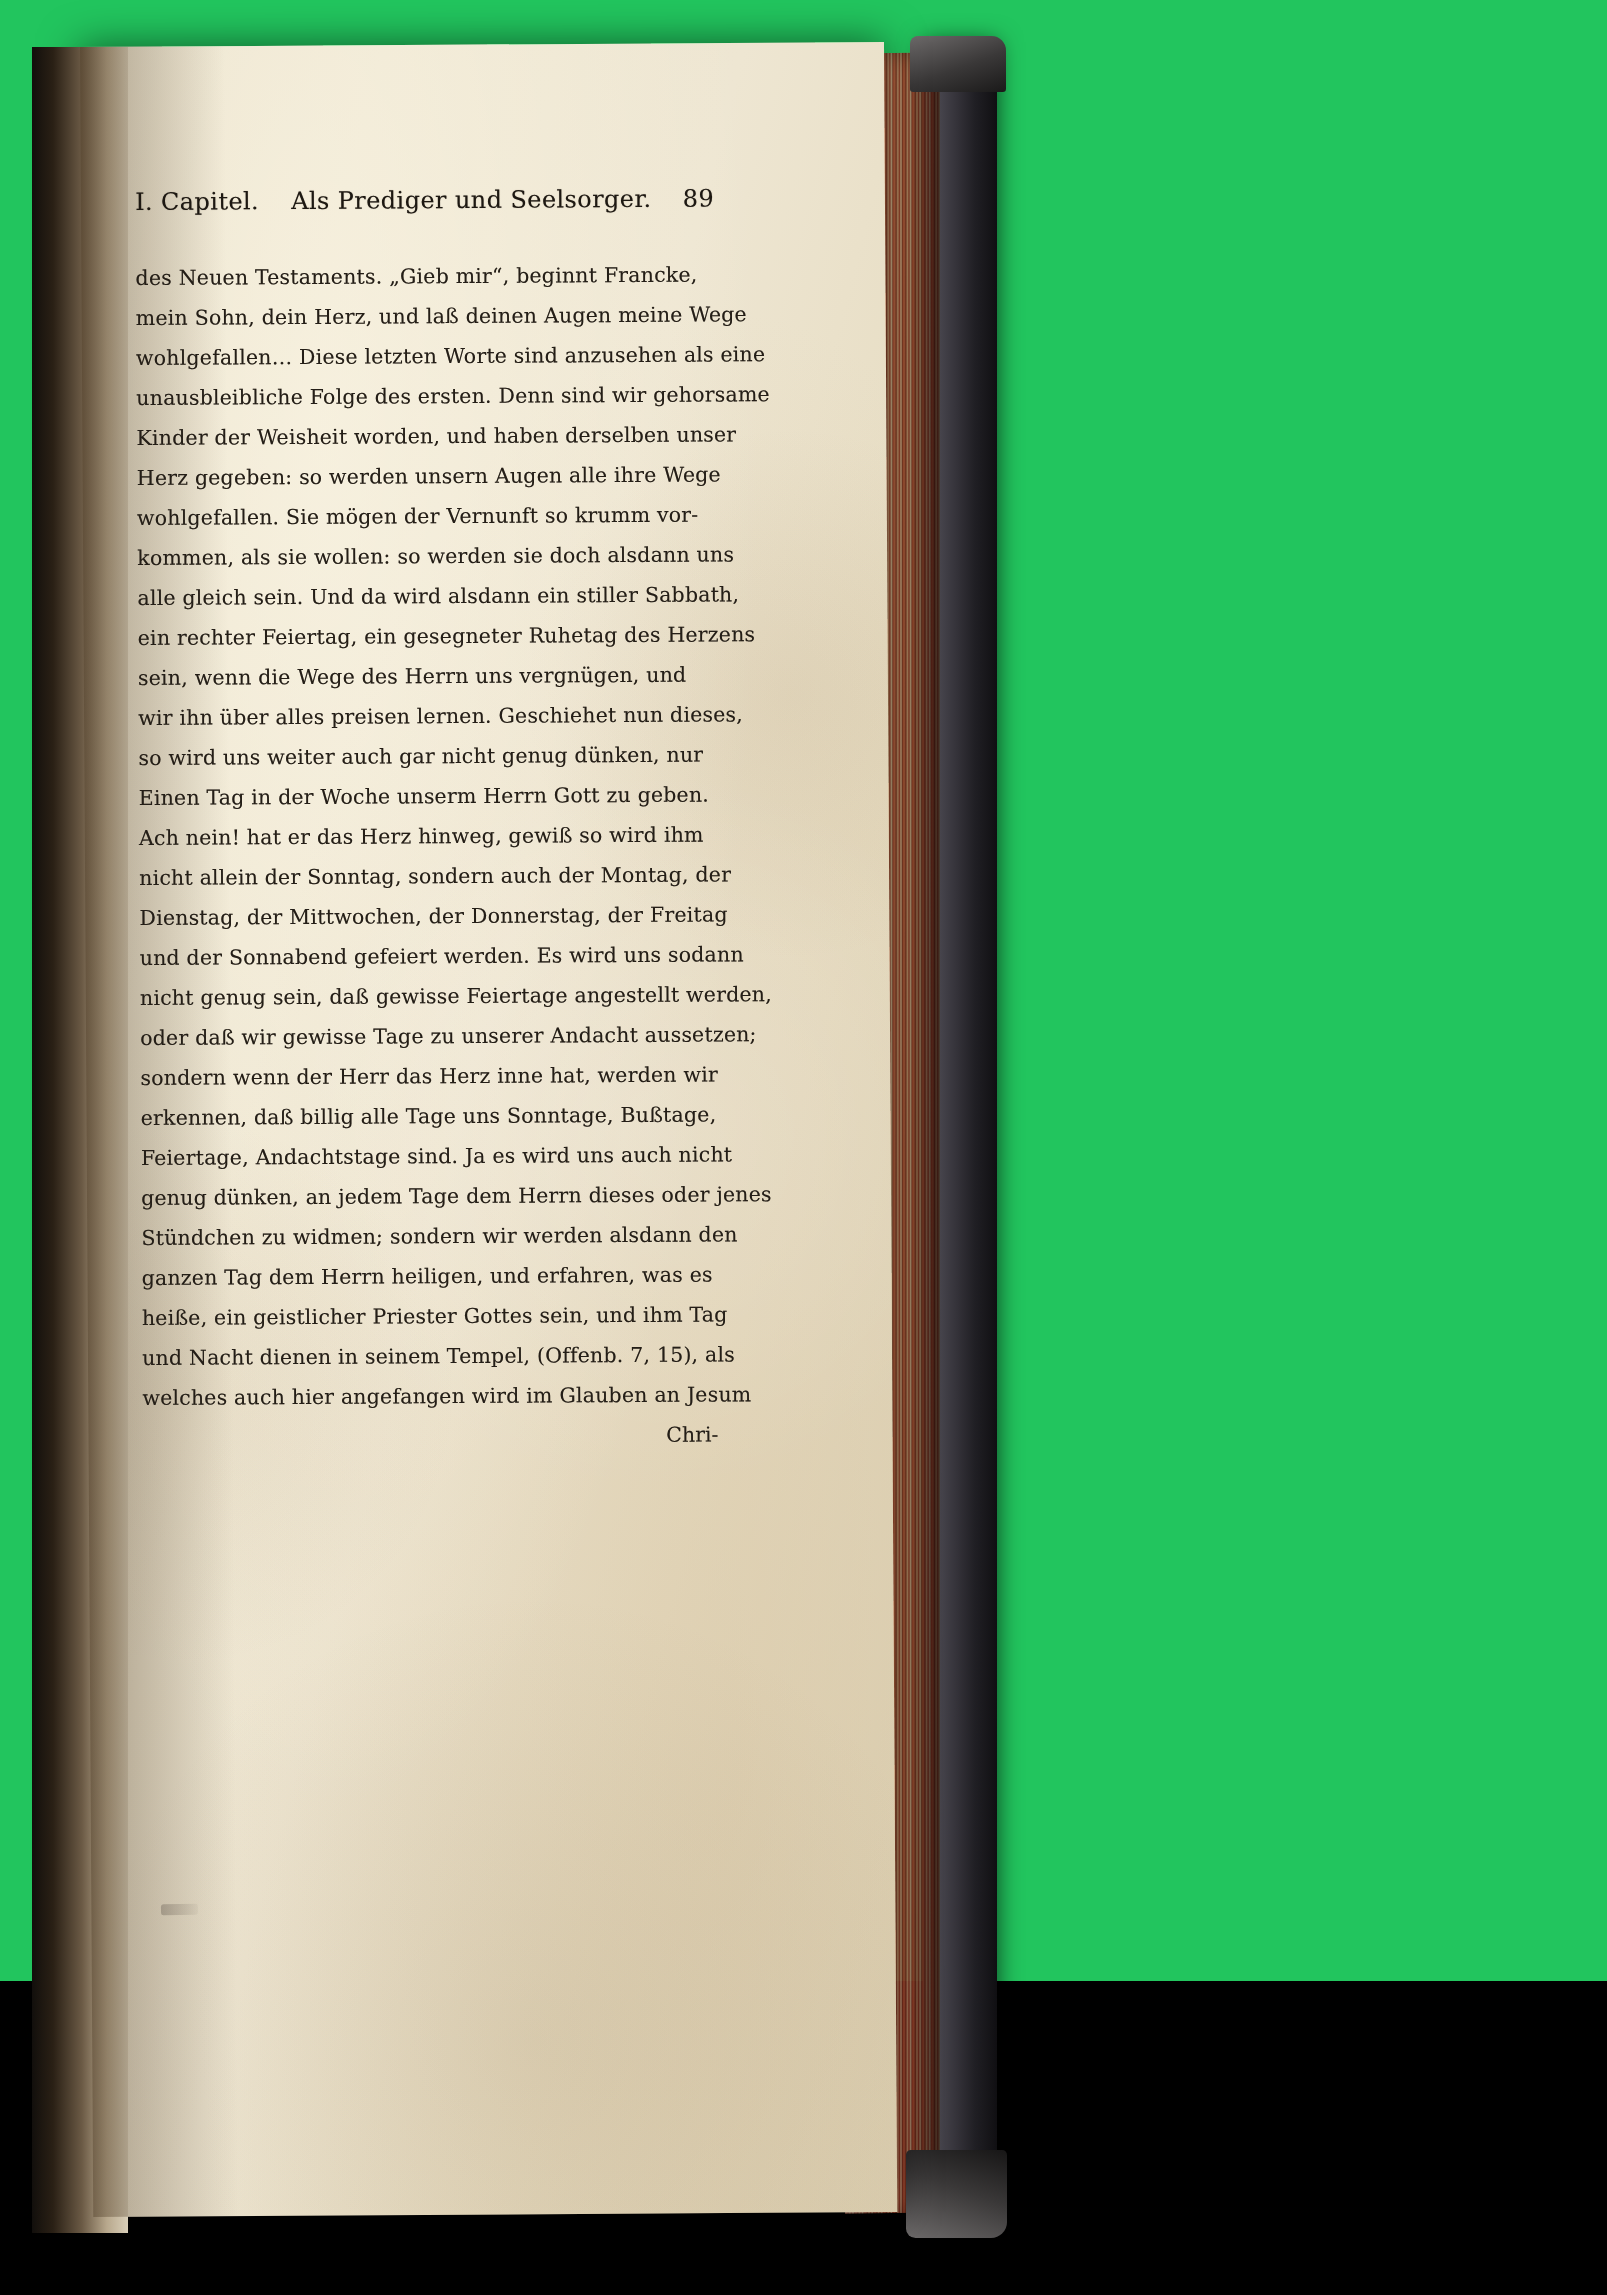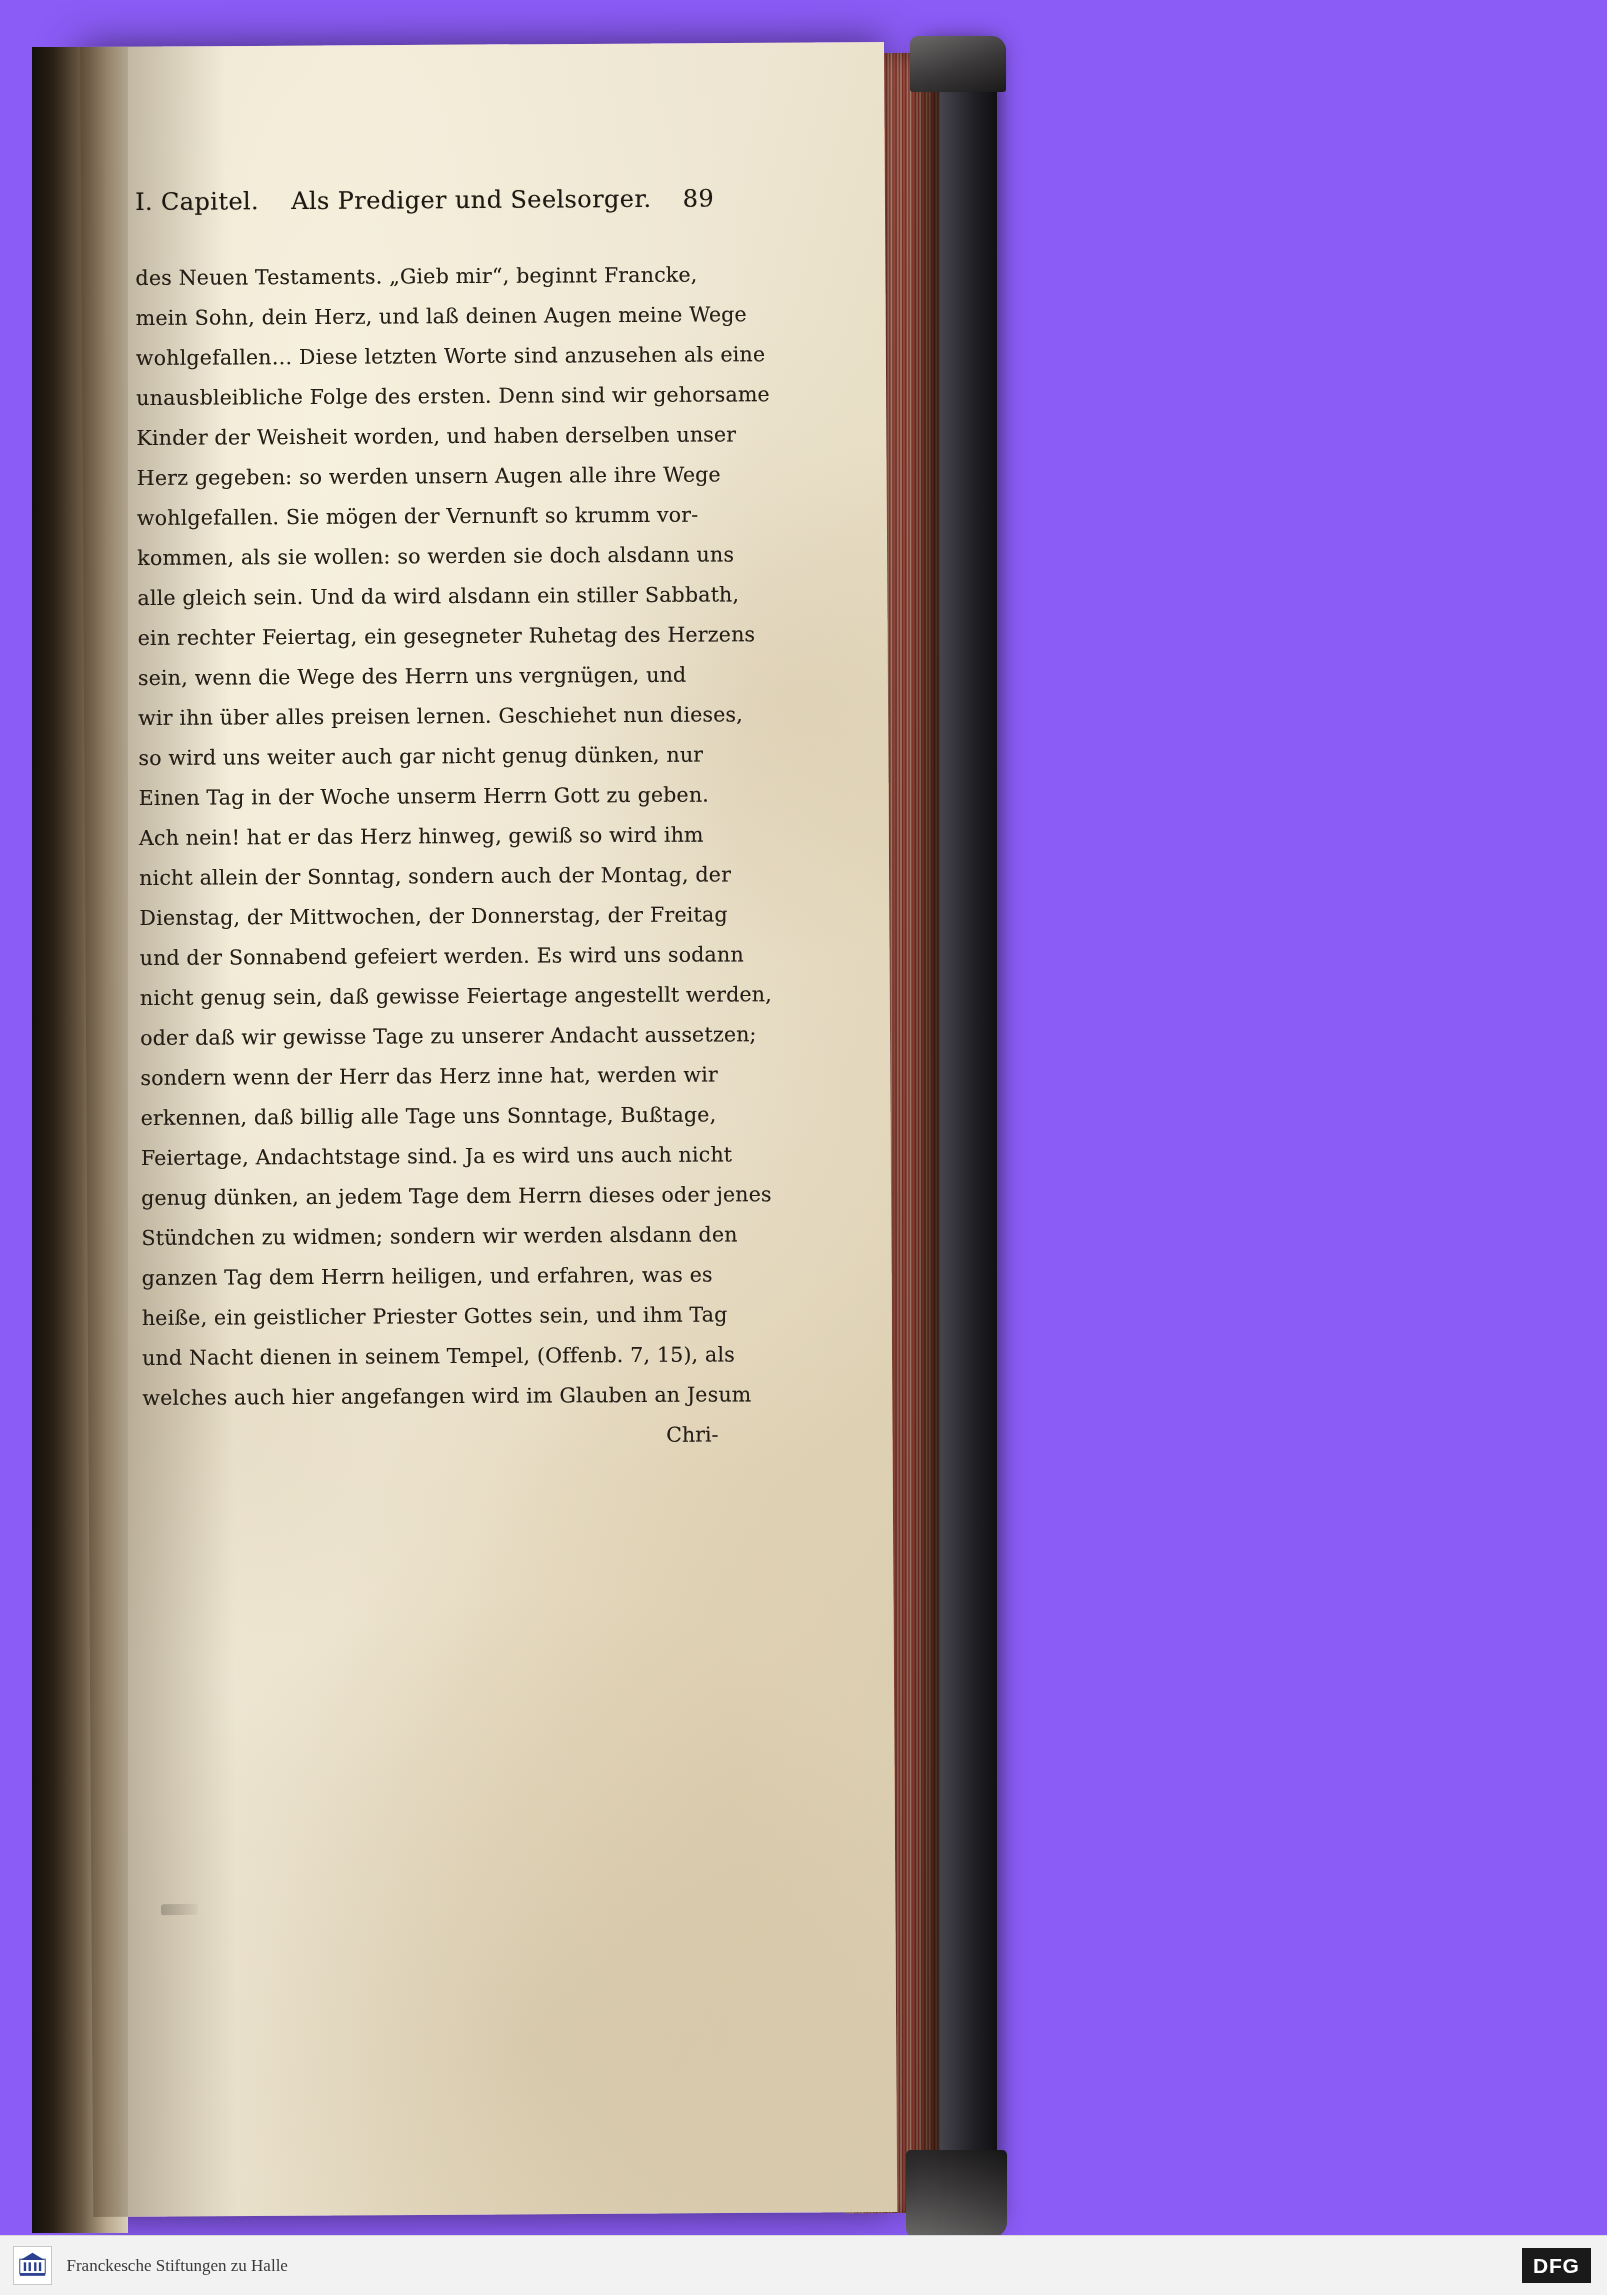--- a/index.html
+++ b/index.html
@@ -11,22 +11,22 @@
     width: 1607px;
     height: 2295px;
     overflow: hidden;
     font-family: "Liberation Serif", serif;
   }
 
   
   #scan {
     position: relative;
     width: 1607px;
-    height: 2295px;
-    background: #8b5cf6;
+    height: 1981px;
+    background: #22c55e;
   }
 
   
   #book {
     position: absolute;
     left: 32px;
     top: 47px;
     width: 1511px;
     height: 2186px;
   }
@@ -325,31 +325,15 @@
           <span class="line j">heiße, ein geistlicher Priester Gottes sein, und ihm Tag</span>
           <span class="line j">und Nacht dienen in seinem Tempel, (Offenb. 7, 15), als</span>
           <span class="line j">welches auch hier angefangen wird im Glauben an Jesum</span>
           <span class="line last">Chri-</span>
         </p>
       </div>
 
     </div>
   </div>
 
-  <div id="footer">
-    <div class="footer-logo">
-      <svg width="27" height="29" viewBox="0 0 34 36" aria-hidden="true">
-        <rect x="1" y="10" width="32" height="18" fill="#ffffff" stroke="#2a3f8f" stroke-width="1.2"></rect>
-        <polygon points="17,2 32,11 2,11" fill="#2a3f8f"></polygon>
-        <rect x="6" y="14" width="3" height="11" fill="#2a3f8f"></rect>
-        <rect x="12" y="14" width="3" height="11" fill="#2a3f8f"></rect>
-        <rect x="19" y="14" width="3" height="11" fill="#2a3f8f"></rect>
-        <rect x="25" y="14" width="3" height="11" fill="#2a3f8f"></rect>
-        <rect x="1" y="28" width="32" height="3" fill="#2a3f8f"></rect>
-      </svg>
-    </div>
-    <div class="footer-credit">Franckesche Stiftungen zu Halle</div>
-    <div class="footer-spacer"></div>
-    <div class="dfg-badge">DFG</div>
-  </div>
 
 </div>
 
 
 </body></html>

